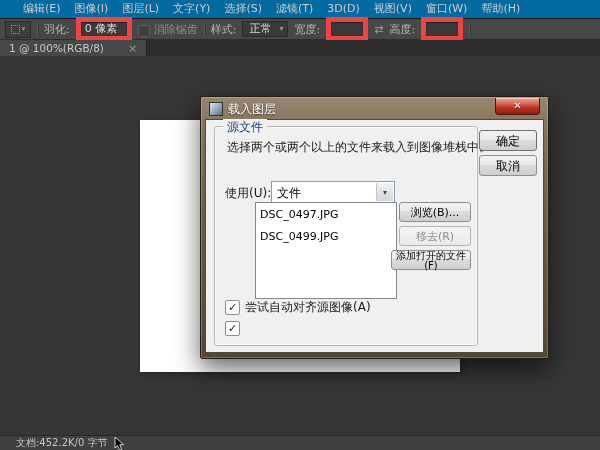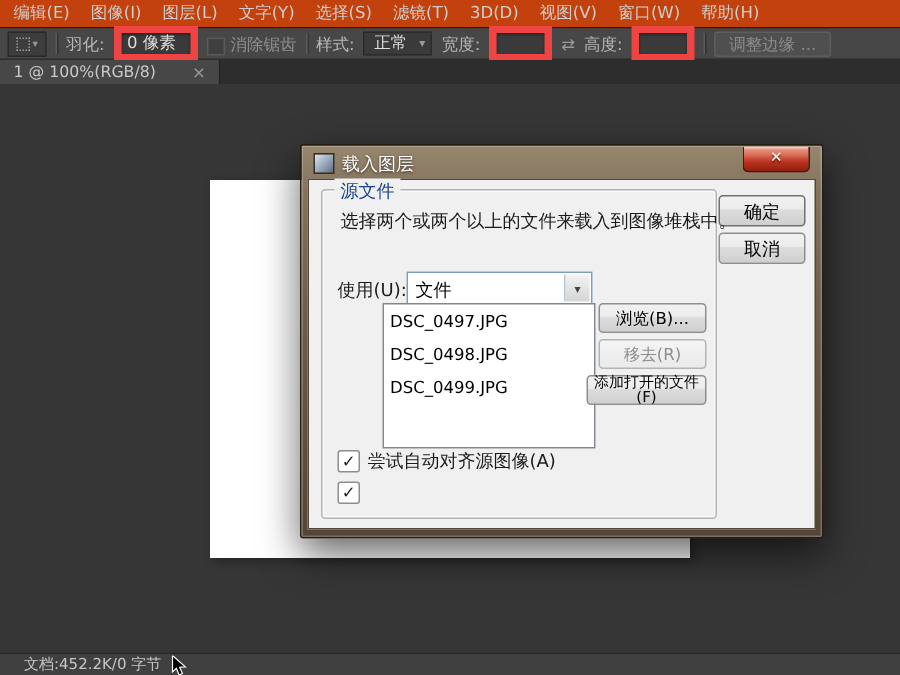--- a/index.html
+++ b/index.html
@@ -5,22 +5,22 @@
   html,body{margin:0;padding:0;}
   body{
     width:600px;height:450px;overflow:hidden;position:relative;
     background:#363636;
     font-family:"DejaVu Sans","Liberation Sans",sans-serif;
     -webkit-font-smoothing:antialiased;
   }
   .app{position:absolute;inset:0;}
 
   
-  .menubar{position:absolute;left:0;top:0;right:0;height:18px;background:#c2410c;
-    border-bottom:1px solid #1b1b1b;display:flex;align-items:center;padding-left:2px;}
+  .menubar{position:absolute;left:0;top:0;right:0;height:18px;background:#0369a1;
+    border-bottom:1px solid #1b1b1b;display:flex;align-items:center;padding-left:16px;}
   .menu-item{color:#cfcfcf;font-size:11px;line-height:18px;padding:0 7px;white-space:nowrap;cursor:default;}
 
   
   .optionsbar{position:absolute;left:0;top:19px;right:0;height:20px;background:#474747;
     border-bottom:1px solid #2d2d2d;display:flex;align-items:center;gap:6px;padding:0 5px;
     font-size:11px;color:#b8b8b8;white-space:nowrap;}
   .preset-icon{width:24px;height:15px;background:#3d3d3d;border:1px solid #2a2a2a;
     display:flex;align-items:center;justify-content:center;gap:2px;}
   .preset-icon .sq{width:7px;height:7px;border:1px dotted #9a9a9a;}
   .preset-icon .ar{font-size:7px;color:#999;}
@@ -139,21 +139,20 @@
     <span class="opt-dropdown">
       <span>正常</span>
       <span class="arr">▾</span>
     </span>
     <span class="opt-label">宽度:</span>
     <span class="opt-field small"></span>
     <span class="swap-icon">⇄</span>
     <span class="opt-label">高度:</span>
     <span class="opt-field small"></span>
     <span class="sep"></span>
-    <button class="opt-button">调整边缘 ...</button>
   </div>
 
   <div class="tabstrip">
     <div class="doc-tab">
       <span>1 @ 100%(RGB/8)</span>
       <span class="tab-close">×</span>
     </div>
   </div>
 
   <div class="canvas">
@@ -188,21 +187,20 @@
         <div class="desc">选择两个或两个以上的文件来载入到图像堆栈中。</div>
 
         <span class="use-label">使用(U):</span>
         <div class="combo">
           <span class="combo-text">文件</span>
           <span class="combo-btn">▾</span>
         </div>
 
         <div class="listbox">
           <div class="list-item">DSC_0497.JPG</div>
-          <div class="list-item">DSC_0498.JPG</div>
           <div class="list-item">DSC_0499.JPG</div>
         </div>
 
         <button class="win-btn gbtn btn-browse">浏览(B)...</button>
         <button class="win-btn gbtn btn-addopen">添加打开的文件(F)</button>
         <button class="win-btn gbtn btn-remove">移去(R)</button>
 
         <div class="checkrow r1">
           <span class="cb">✓</span>
           <span>尝试自动对齐源图像(A)</span>

